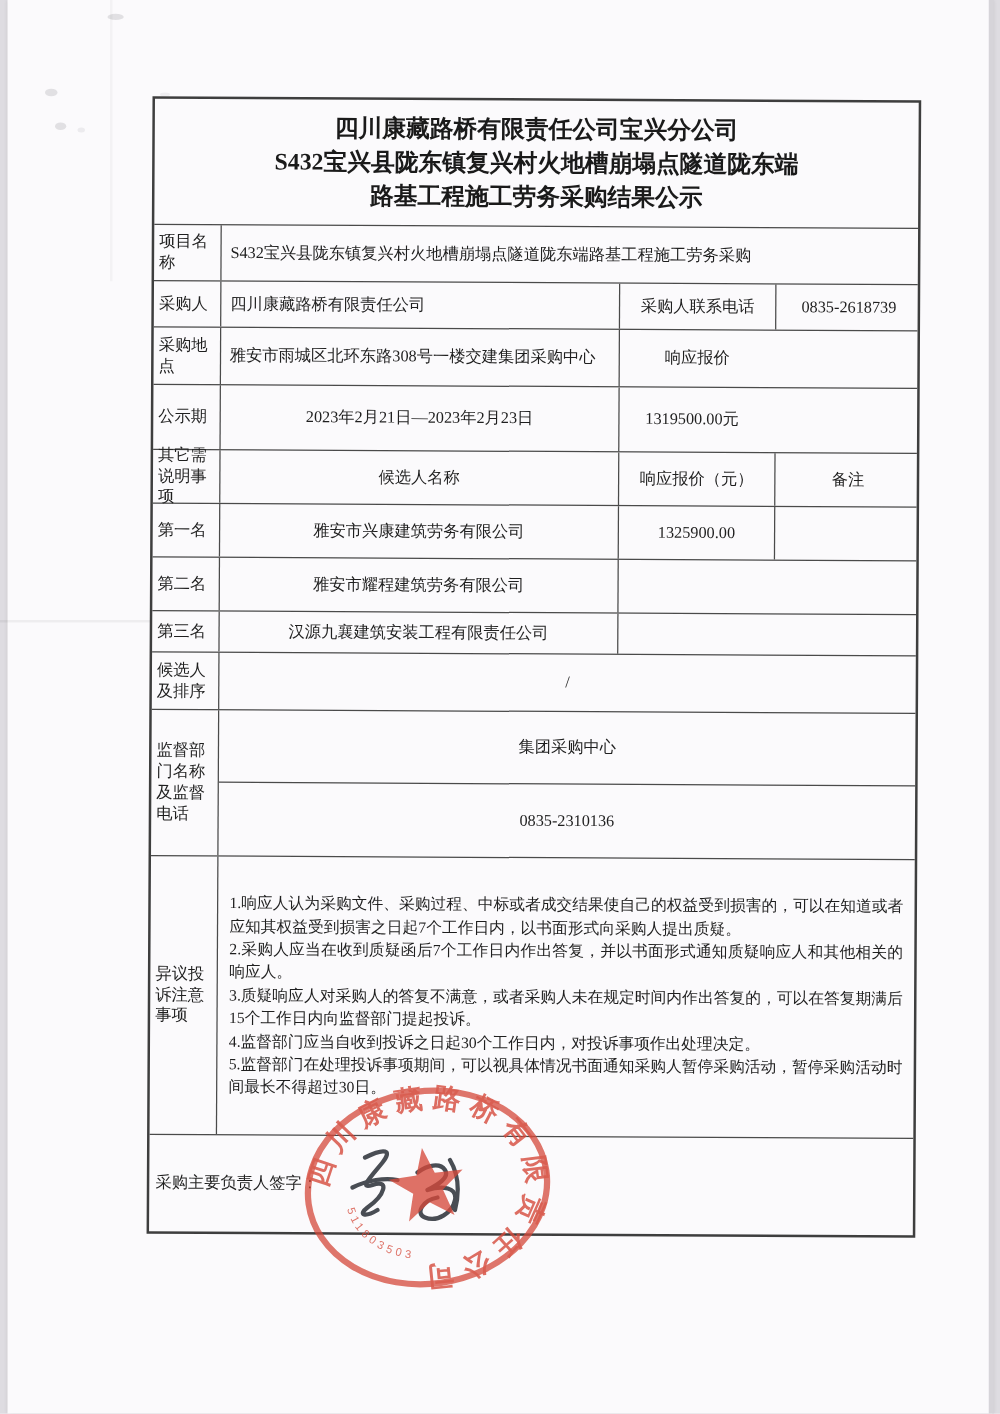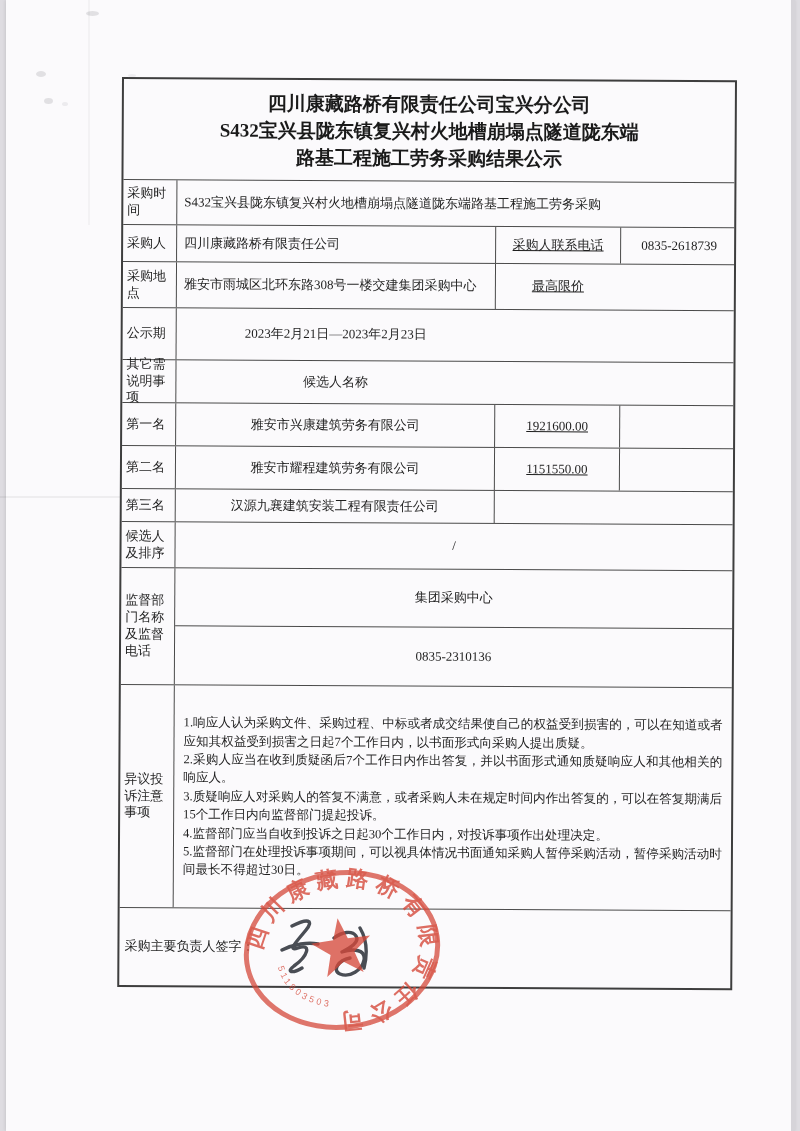--- a/index.html
+++ b/index.html
@@ -35,21 +35,21 @@
   .row{display:flex;border-top:1px solid #4a4a4a;box-sizing:border-box;}
   .row:first-child{border-top:none;}
   .cell{
     box-sizing:border-box;display:flex;align-items:center;
     border-left:1px solid #4a4a4a;
     padding:2px 4px;line-height:1.3;
   }
   .cell:first-child{border-left:none;}
   .c1{width:53px;flex:none;}
   .c2{width:319px;flex:none;}
-  .c3{width:125px;flex:none;justify-content:center;text-align:left;text-decoration:underline;}
+  .c3{width:125px;flex:none;justify-content:center;text-align:left;}
   .c4{width:117px;flex:none;justify-content:center;text-align:left;}
   .span-rest{flex:1;}
   .center{justify-content:center;text-align:center;}
   .left-pad{padding-left:7px;}
 
   .r-title{height:100px;}
   .title-cell{flex:1;display:flex;flex-direction:column;justify-content:center;align-items:center;border-left:none;}
   .title-line{font-weight:bold;font-size:19px;line-height:27px;text-align:center;color:#1a1a1a;}
 
   .r-project{height:45px;}
@@ -94,57 +94,59 @@
 
     <div class="row r-title">
       <div class="cell title-cell">
         <div class="title-line">四川康藏路桥有限责任公司宝兴分公司</div>
         <div class="title-line">S432宝兴县陇东镇复兴村火地槽崩塌点隧道陇东端</div>
         <div class="title-line">路基工程施工劳务采购结果公示</div>
       </div>
     </div>
 
     <div class="row r-project">
-      <div class="cell c1">采购时间</div>
+      <div class="cell c1">项目名称</div>
       <div class="cell span-rest left-pad">S432宝兴县陇东镇复兴村火地槽崩塌点隧道陇东端路基工程施工劳务采购</div>
     </div>
 
     <div class="row r-purchaser">
       <div class="cell c1">采购人</div>
       <div class="cell c2 left-pad">四川康藏路桥有限责任公司</div>
       <div class="cell c3">采购人联系电话</div>
       <div class="cell c4">0835-2618739</div>
     </div>
 
     <div class="row r-location">
       <div class="cell c1">采购地点</div>
       <div class="cell c2 left-pad">雅安市雨城区北环东路308号一楼交建集团采购中心</div>
-      <div class="cell c3">最高限价</div>
+      <div class="cell c3">响应报价</div>
     </div>
 
     <div class="row r-publicity">
       <div class="cell c1">公示期</div>
       <div class="cell c2 center">2023年2月21日—2023年2月23日</div>
+      <div class="cell c4">1319500.00元</div>
     </div>
 
     <div class="row r-cand-header">
       <div class="cell c1">其它需说明事项</div>
       <div class="cell c2 center">候选人名称</div>
+      <div class="cell c3">响应报价（元）</div>
+      <div class="cell c4">备注</div>
     </div>
 
     <div class="row r-cand">
       <div class="cell c1">第一名</div>
       <div class="cell c2 center">雅安市兴康建筑劳务有限公司</div>
-      <div class="cell c3">1921600.00</div>
+      <div class="cell c3">1325900.00</div>
       <div class="cell c4"></div>
     </div>
     <div class="row r-cand">
       <div class="cell c1">第二名</div>
       <div class="cell c2 center">雅安市耀程建筑劳务有限公司</div>
-      <div class="cell c3">1151550.00</div>
       <div class="cell c4"></div>
     </div>
     <div class="row r-cand r-cand3">
       <div class="cell c1">第三名</div>
       <div class="cell c2 center">汉源九襄建筑安装工程有限责任公司</div>
       <div class="cell c4"></div>
     </div>
 
     <div class="row r-other">
       <div class="cell c1">候选人及排序</div>

